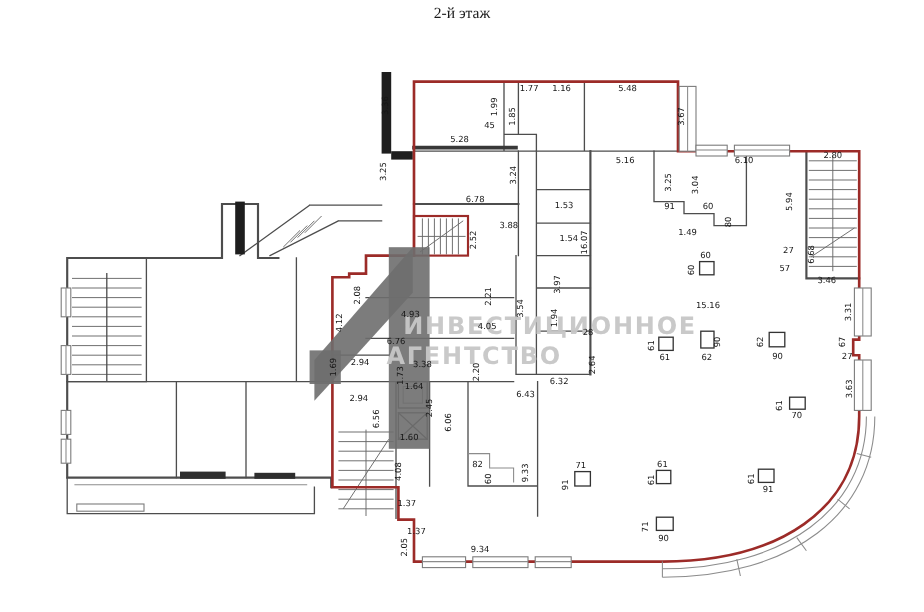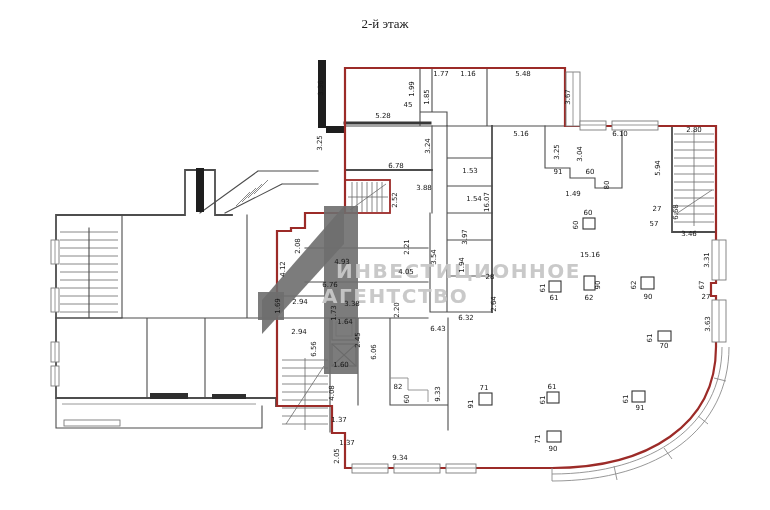--- a/index.html
+++ b/index.html
@@ -2,21 +2,21 @@
 <html style="--outline: #9c2b28; --wall: #4d4d4d; --wallblack: #1e1e1e; --label: #161616; --wmtext: #c7c7c7; --wmlogo: #6e6e6e; --bg: #ffffff;"><head>
 <meta charset="utf-8">
 <style>
   :root{
     --outline:#9c2b28; --wall:#4d4d4d; --wallblack:#1e1e1e;
     --label:#161616; --wmtext:#c7c7c7; --wmlogo:#6e6e6e; --bg:#ffffff;
   }
   html,body{margin:0;padding:0;background:#fff;}
   #stage{position:relative;width:770px;height:510px;background:var(--bg);overflow:hidden;
          font-family:"Liberation Sans",sans-serif;}
-  #plan-title{position:absolute;top:16px;left:0;width:100%;text-align:center;
+  #plan-title{position:absolute;top:3px;left:0;width:100%;text-align:center;
       font:13px "Liberation Serif",serif;color:#1a1a1a;}
   svg{position:absolute;left:0;top:0;}
   .w1{stroke:var(--wall);stroke-width:1.1;fill:none;stroke-linecap:square;}
   .w2{stroke:var(--wall);stroke-width:1.8;fill:none;stroke-linecap:square;}
   .w3{stroke:#383838;stroke-width:3;fill:none;stroke-linecap:square;}
   .thin{stroke:#8c8c8c;stroke-width:.9;fill:none;}
   .red{stroke:var(--outline);stroke-width:2.2;fill:none;stroke-linejoin:miter;}
   .red1{stroke:var(--outline);stroke-width:1.8;fill:none;}
   .stair{stroke:#6a6a6a;stroke-width:.8;fill:none;}
   .win{fill:#fff;stroke:#7a7a7a;stroke-width:.9;}

